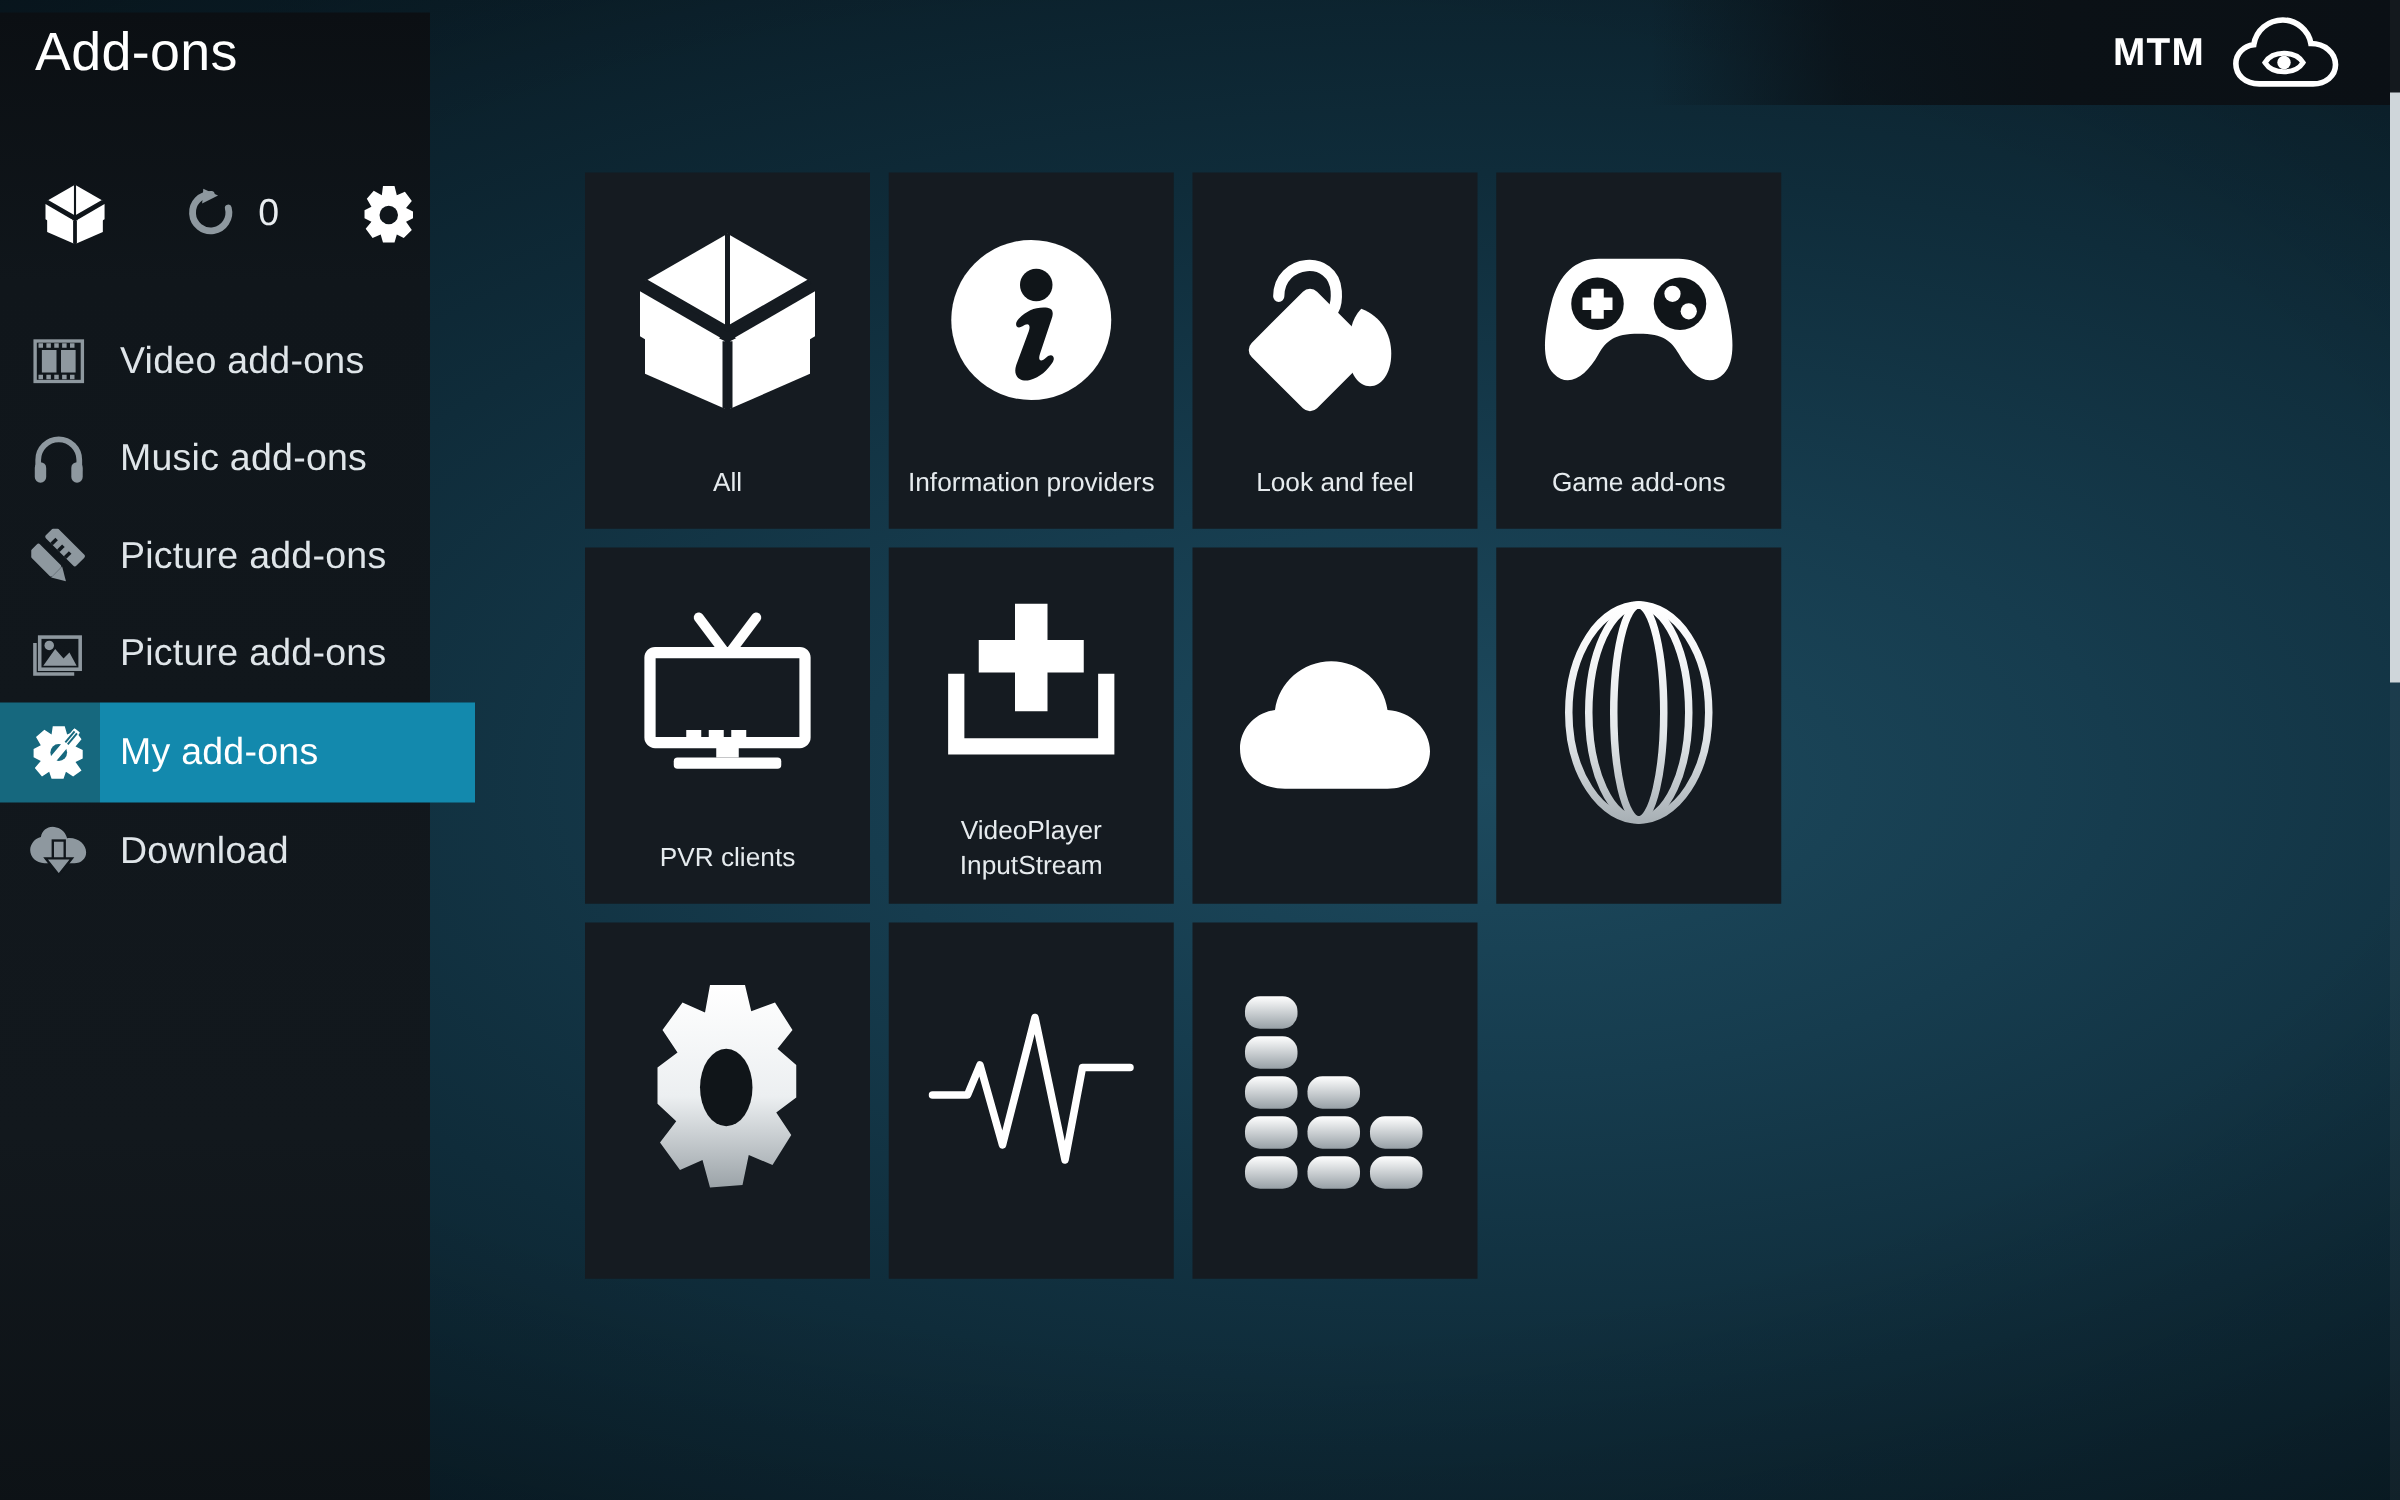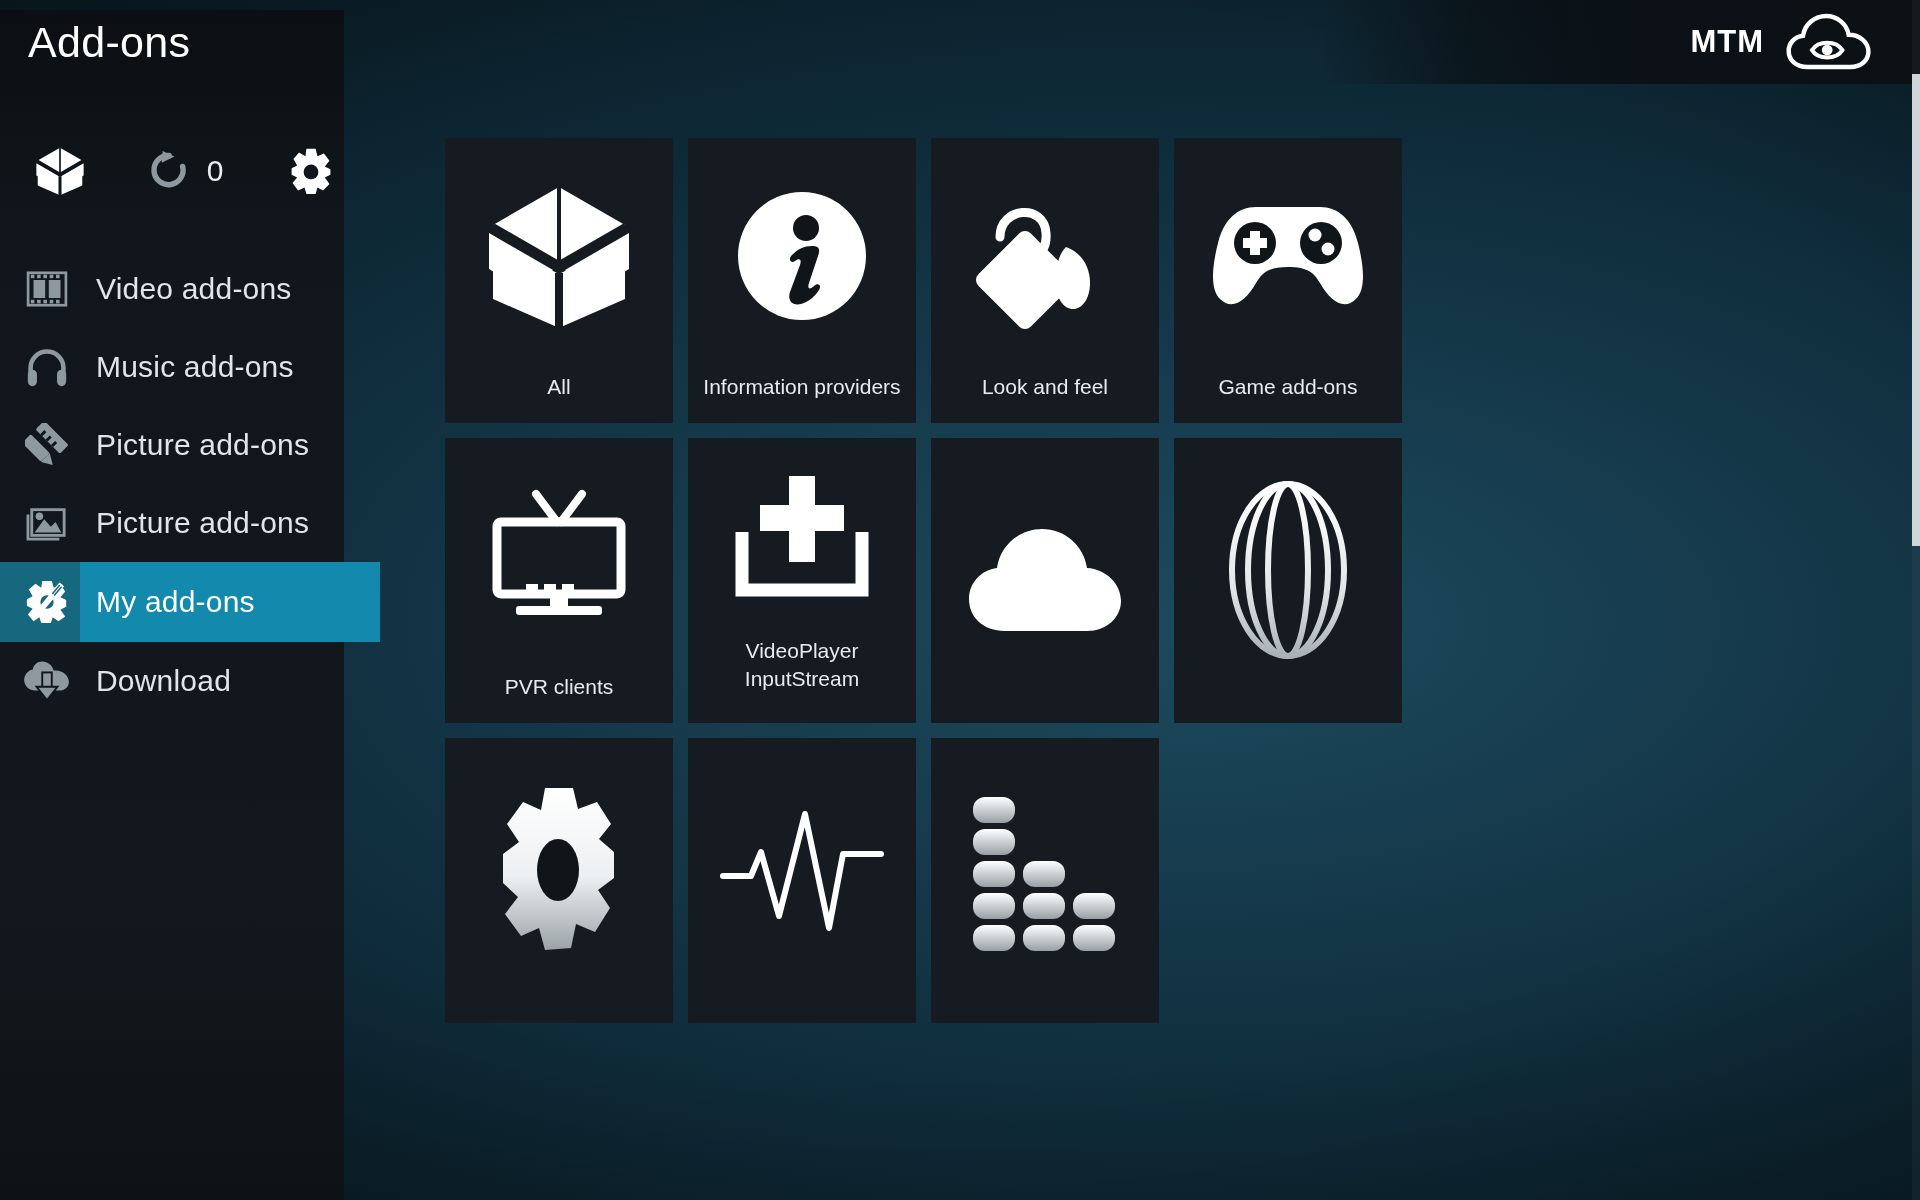--- a/index.html
+++ b/index.html
@@ -102,21 +102,21 @@
     position: absolute; right: 0; top: 0; width: 8px; height: 1200px;
     background: rgba(255,255,255,0.04); z-index: 7;
   }
   .scrollbar-thumb {
     position: absolute; right: 0; top: 74px; width: 8px; height: 472px;
     background: #cfd6da; z-index: 8;
   }
 
   
   .grid {
-    position: absolute; left: 445px; top: 138px;
+    position: absolute; left: 468px; top: 138px;
     width: 1330px;
     display: grid;
     grid-template-columns: repeat(4, 228px);
     grid-column-gap: 33px;
     grid-row-gap: 41px;
     z-index: 4;
     gap: 15px;
   }
   .tile {
     width: 228px; height: 285px;
@@ -130,21 +130,21 @@
     flex: 1 1 auto;
     display: flex; align-items: center; justify-content: center;
     width: 100%;
   }
   .tile .tile-label {
     font-size: 21px; color: #e6ebee; font-weight: 300;
     text-align: center; line-height: 28px;
     padding: 0 6px 22px 6px;
     width: 100%;
   }
-  .tile.two-line .tile-label { padding-bottom: 30px; }
+  .tile.two-line .tile-label { padding-bottom: 16px; }
 
   svg { display: block; }
 </style>
 </head>
 <body>
 
 <div id="app">
 
   <div class="grid">
 

